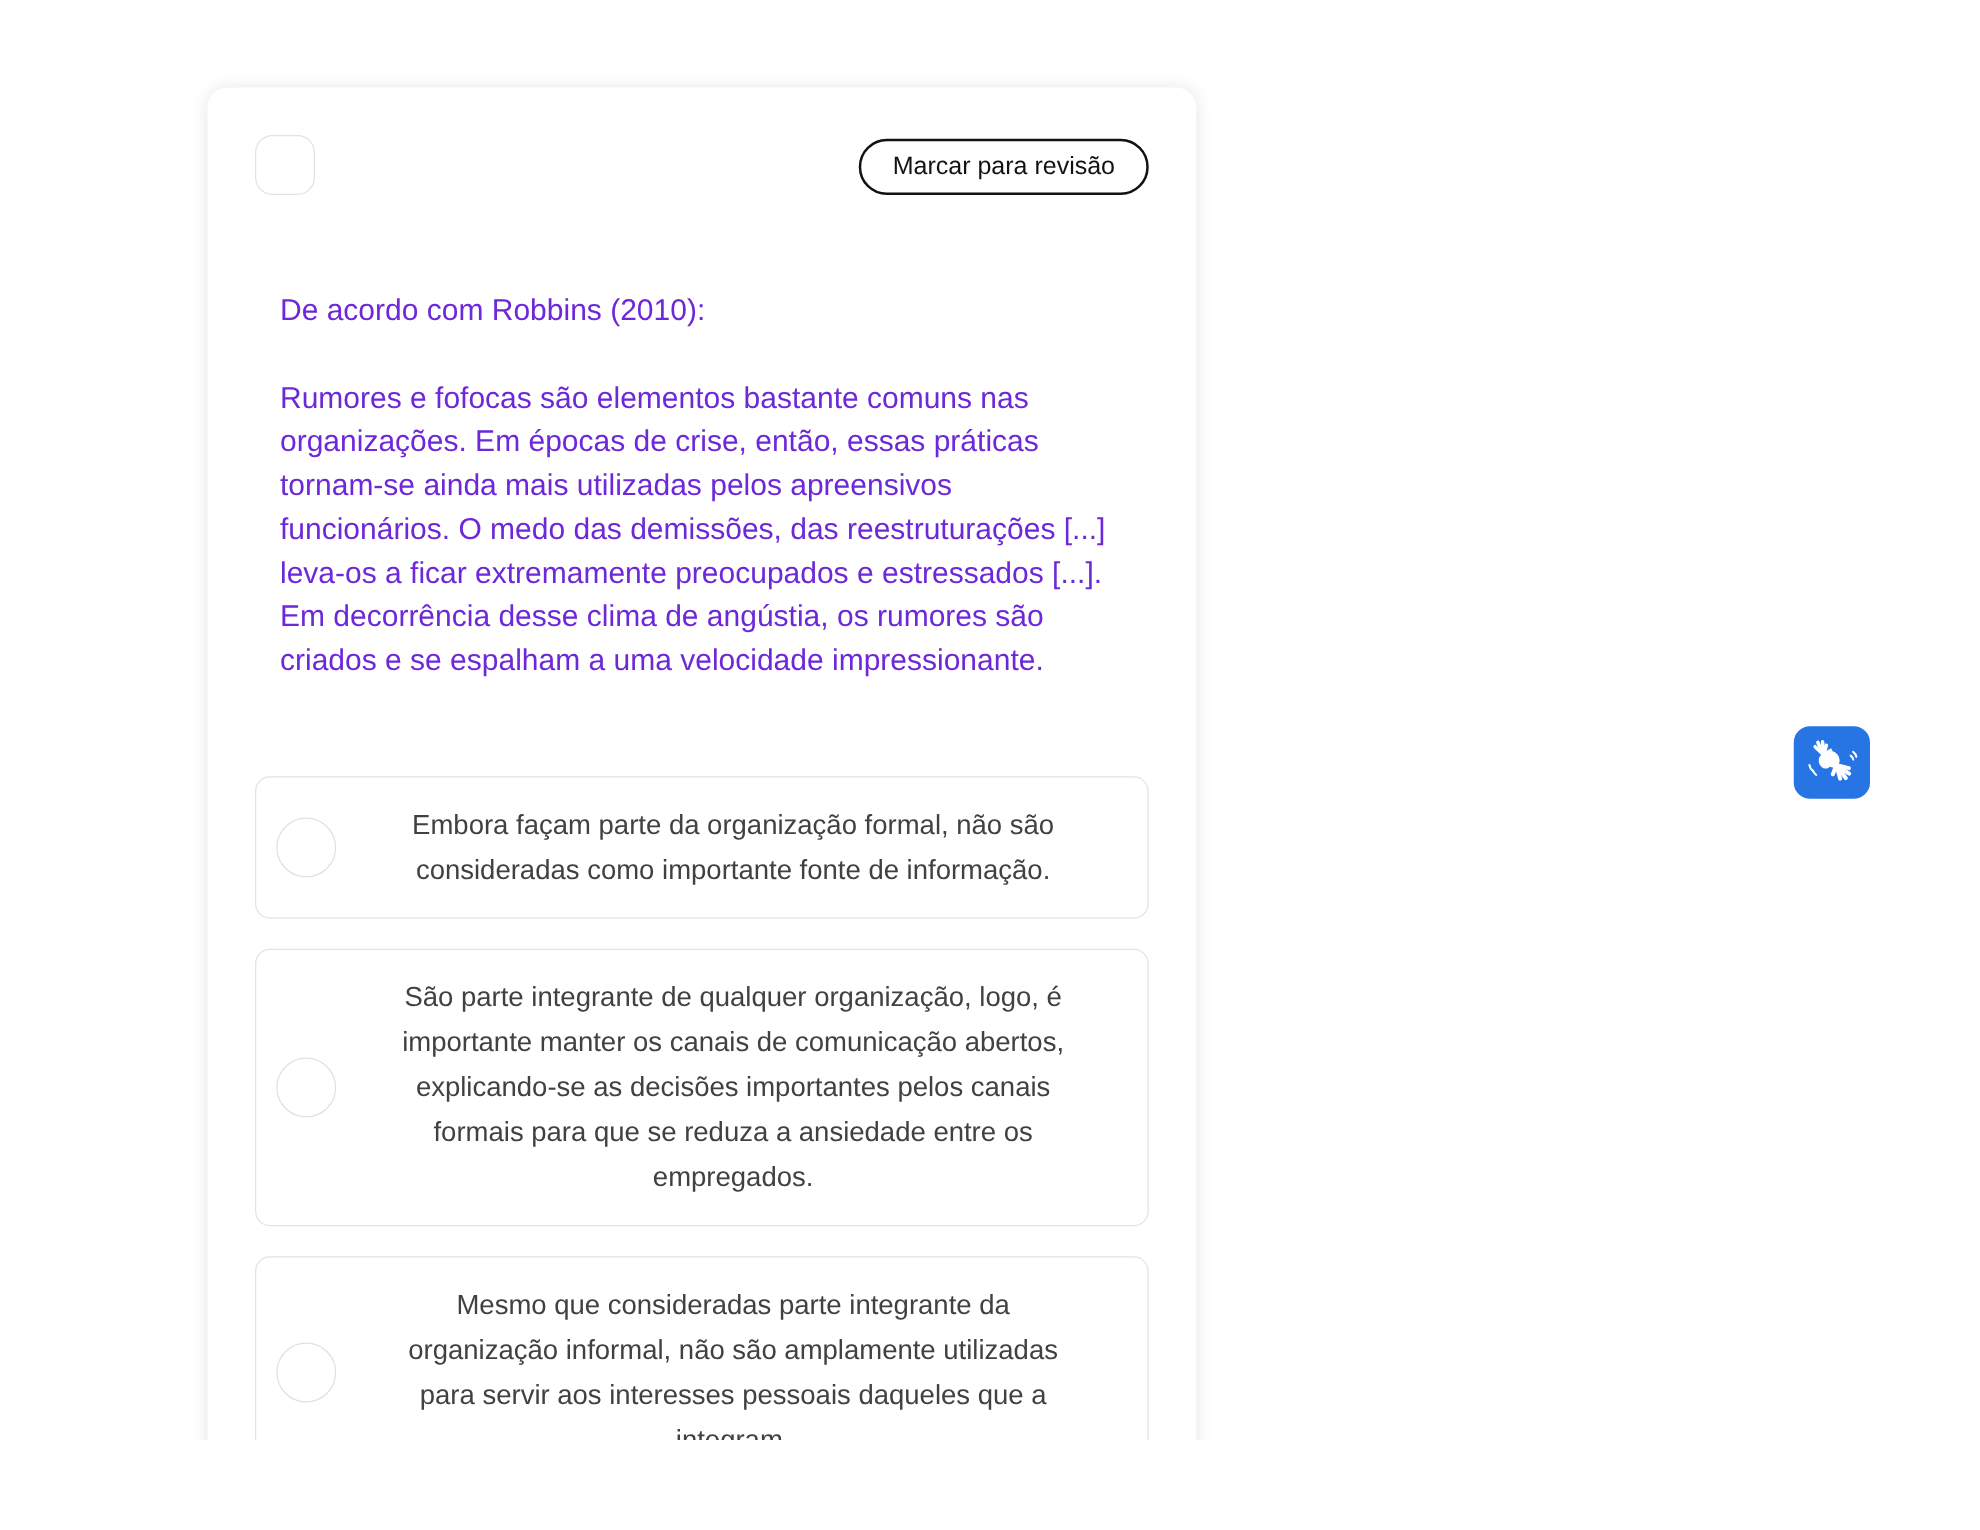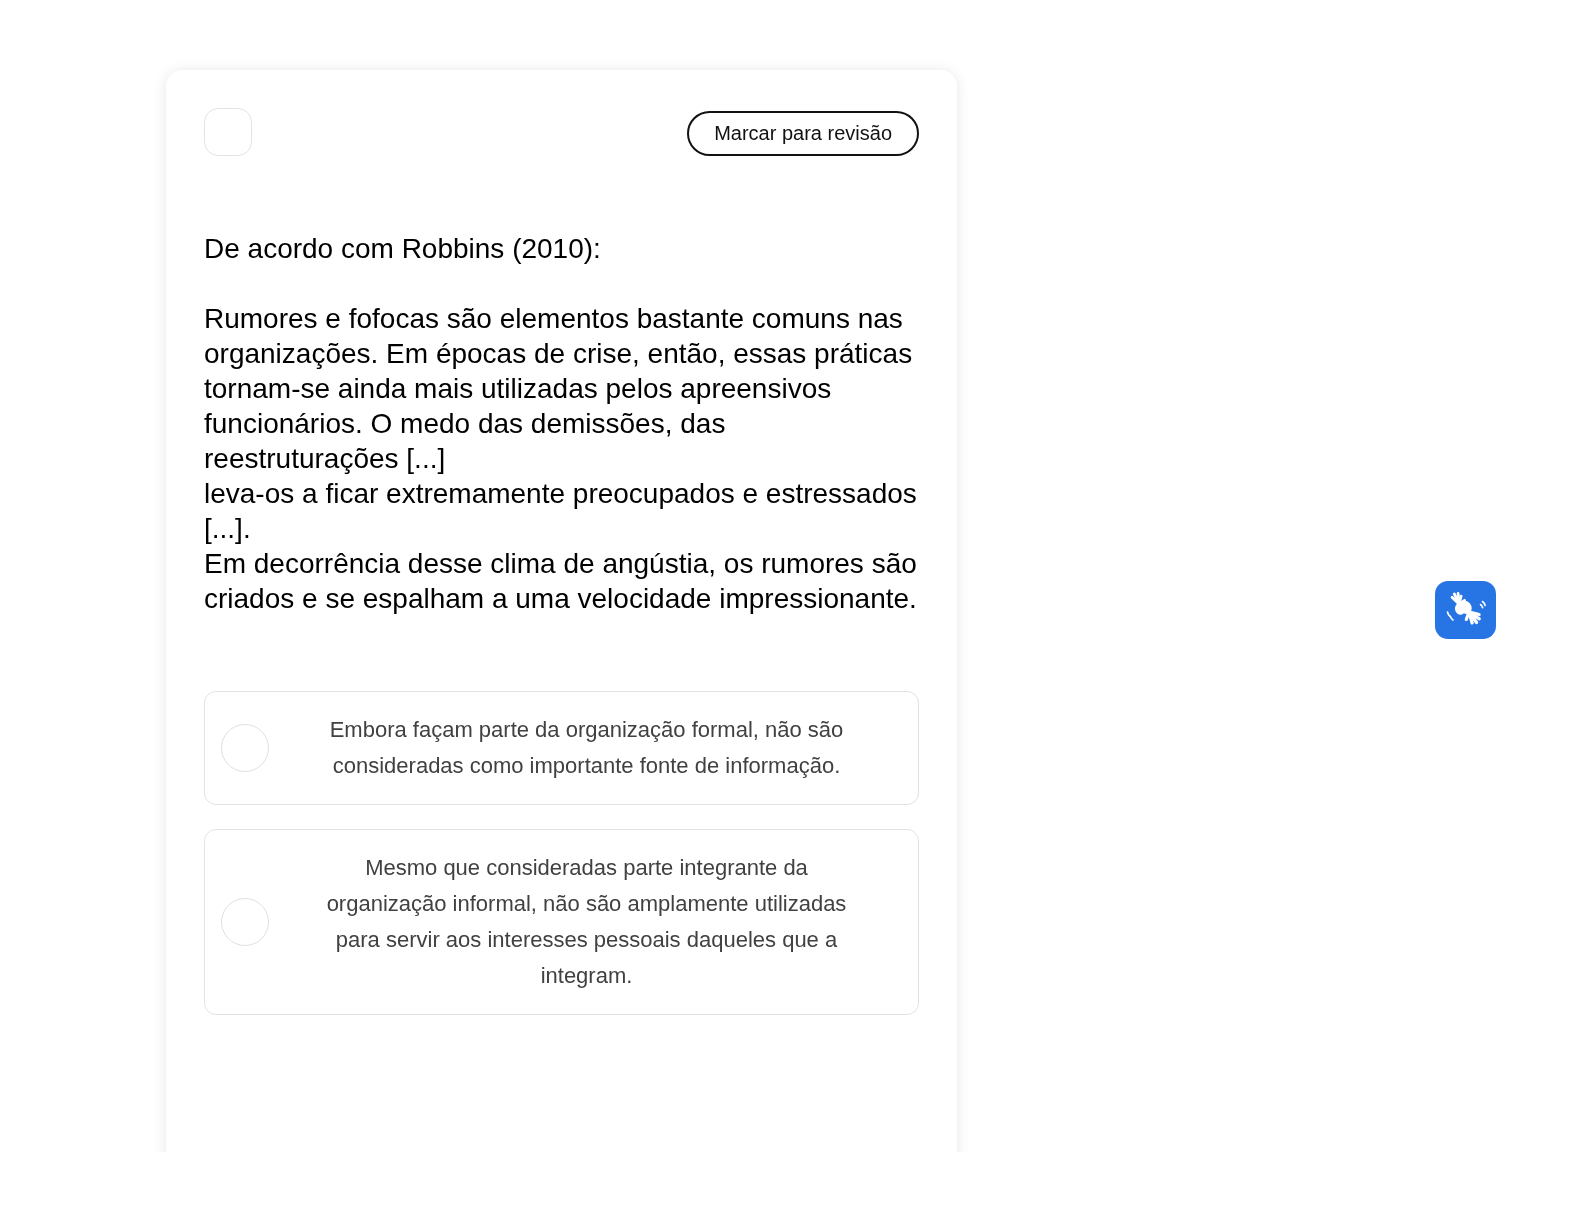--- a/index.html
+++ b/index.html
@@ -27,22 +27,22 @@
     border:1.5px solid #e2e2e2; border-radius:14px;
     cursor:pointer;
   }
   .review-btn {
     height:45px; background:#ffffff; border:2.5px solid #121212;
     border-radius:24px; padding:0 25px; display:flex; align-items:center;
     font-family:inherit; font-size:20px; font-weight:500; color:#121212;
     cursor:pointer; white-space:nowrap;
   }
 
-  .question-text { margin-top:40px; color:#000000; font-size:28px;
-    line-height:35px; white-space:pre-line; }
+  .question-text { margin-top:40px; color:#6d28d9; font-size:24px;
+    line-height:35px; white-space:pre-line;margin-left:20px; }
 
   .options-list { margin-top:40px; display:flex; flex-direction:column; gap:24px; }
   .answer-option {
     display:flex; align-items:center;
     border:1.5px solid #e3e3e3; border-radius:12px;
     padding:20px 14px 20px 16px; background:#ffffff; cursor:pointer;
   }
   .radio {
     flex:0 0 auto; width:48px; height:48px; border-radius:50%;
     border:1.5px solid #e0e0e0; background:#ffffff;
@@ -84,20 +84,28 @@
     </div>
 
     <div class="options-list">
 
       <div class="answer-option">
         <div class="radio"></div>
         <div class="option-text">Embora façam parte da organização formal, não são
 consideradas como importante fonte de informação.</div>
       </div>
 
+      <div class="answer-option">
+        <div class="radio"></div>
+        <div class="option-text">São parte integrante de qualquer organização, logo, é
+importante manter os canais de comunicação abertos,
+explicando-se as decisões importantes pelos canais
+formais para que se reduza a ansiedade entre os
+empregados.</div>
+      </div>
 
       <div class="answer-option">
         <div class="radio"></div>
         <div class="option-text">Mesmo que consideradas parte integrante da
 organização informal, não são amplamente utilizadas
 para servir aos interesses pessoais daqueles que a
 integram.</div>
       </div>
 
     </div>

